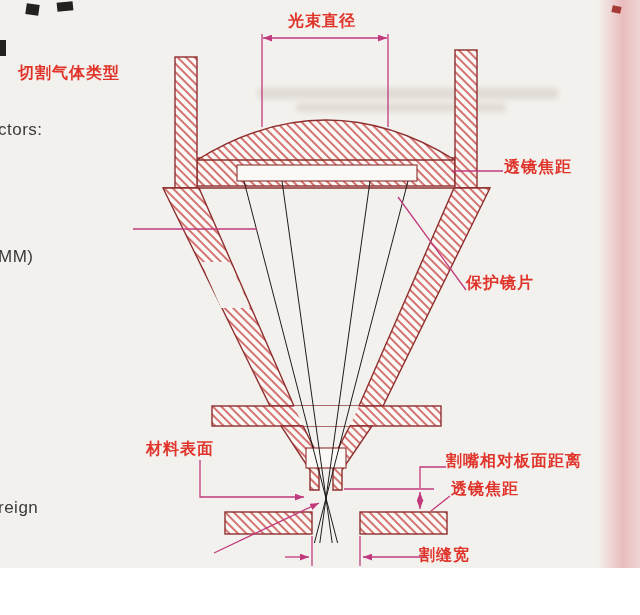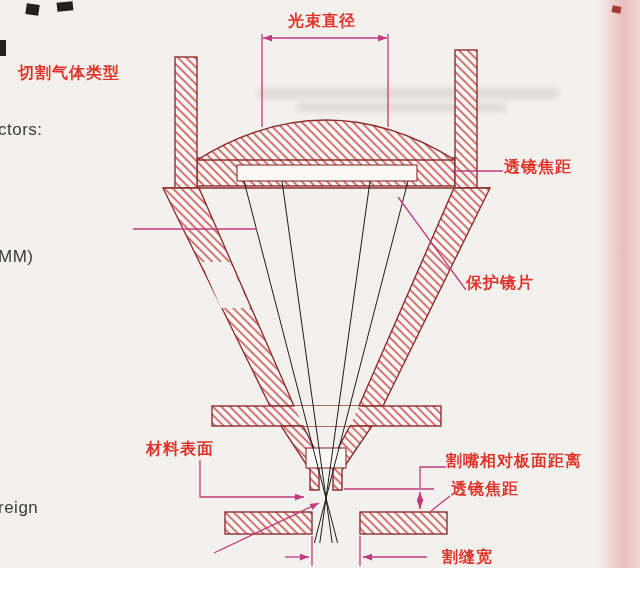--- a/index.html
+++ b/index.html
@@ -117,19 +117,19 @@
   </svg>
 
   <div class="lbl" style="left:288px;top:12px;">光束直径</div>
   <div class="lbl" style="left:18px;top:64px;">切割气体类型</div>
   <div class="lbl" style="left:504px;top:160px;font-family:Liberation Mono, monospace;">透镜焦距</div>
   <div class="lbl" style="left:466px;top:274px;">保护镜片</div>
   <div class="lbl" style="left:146px;top:440px;">材料表面</div>
   <div class="lbl" style="left:446px;top:452px;text-align:center;">割嘴相对板面距离</div>
   <div class="lbl" style="left:451px;top:480px;">透镜焦距</div>
   <div class="lbl" style="left:175px;top:581px;">焦点</div>
-  <div class="lbl" style="left:442px;top:548px;">割缝宽</div>
+  <div class="lbl" style="left:419px;top:548px;font-family:Liberation Mono, monospace;">割缝宽</div>
 
   <div class="frag" style="left:-2px;top:120px;">ctors:</div>
   <div class="frag" style="left:-2px;top:247px;">MM)</div>
   <div class="frag" style="left:-2px;top:498px;">reign</div>
 
 </div>
 
 </body></html>

